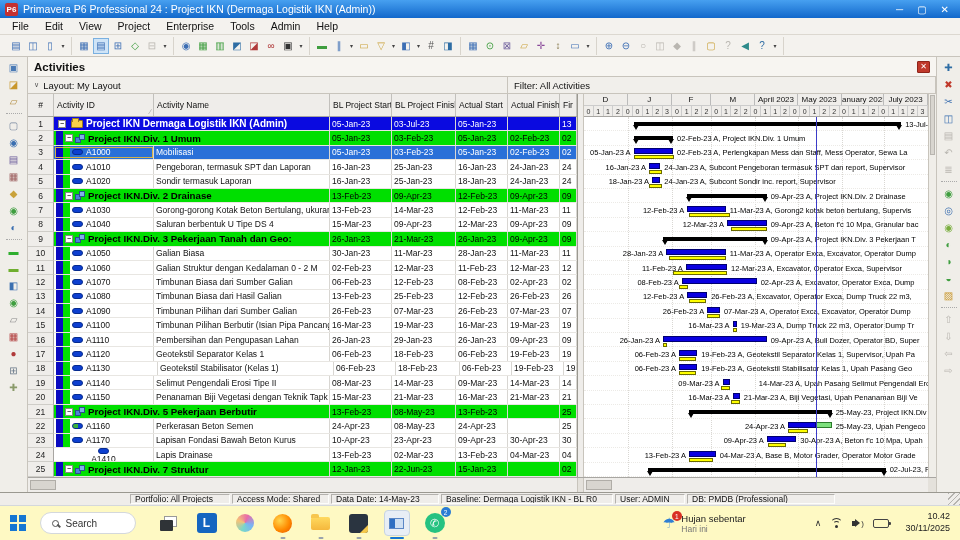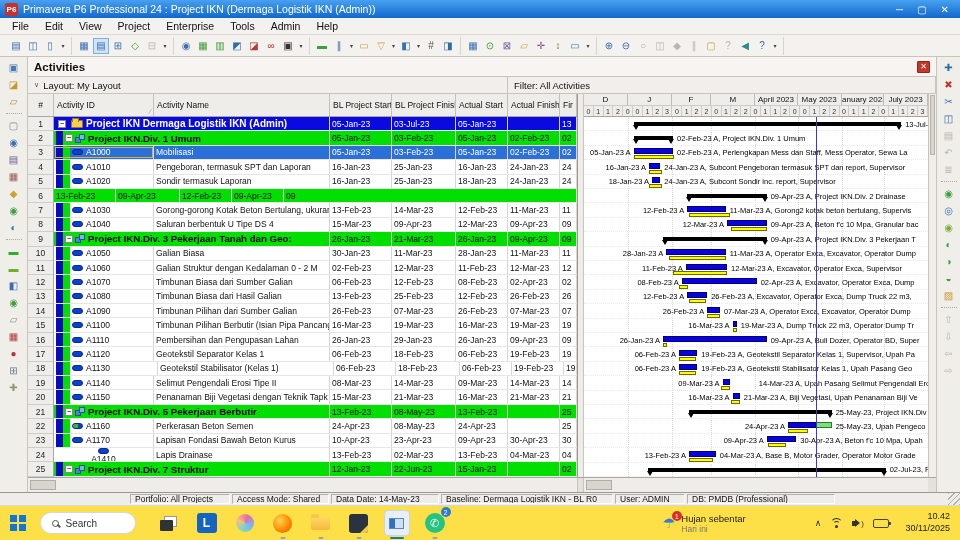--- a/index.html
+++ b/index.html
@@ -94,21 +94,21 @@
 .g-ll,.g-rl{position:absolute;top:2.5px;font-size:7.5px;white-space:nowrap;color:#000;z-index:4}
 .g-ll{transform:translateX(-100%);padding-right:3px}
 .g-rl{padding-left:4px}
 
 .statusbar{height:13px;background:#efedea;display:flex;font-size:8.5px;border-top:1px solid #9a9890}
 .sb-fill{flex:none}
 .sb-cell{border:1px solid;border-color:#b3b1ad #fdfdfb #fdfdfb #b3b1ad;margin:1px 0 1px 2px;padding:0 4px;display:flex;align-items:center;white-space:nowrap;overflow:hidden;flex:none}
 .sb-last{flex:1;display:flex}
 .grip{width:12px;margin-left:auto;background:repeating-linear-gradient(135deg,#b5b3af 0 1px,transparent 1px 4px)}
 
-.taskbar{height:35px;background:#fde047;display:flex;align-items:center;padding:0 10px;border-top:1px solid #d4d8dc;gap:0}
+.taskbar{height:35px;background:#fef9c3;display:flex;align-items:center;padding:0 10px;border-top:1px solid #d4d8dc;gap:0}
 .start{display:grid;grid-template-columns:7px 7px;grid-gap:1.5px;margin-right:14px}
 .start i{width:7px;height:7px;background:#1576d2}
 .search-pill{height:22px;border-radius:11px;background:#fff;border:1px solid #d4d8dc;display:flex;align-items:center;padding:0 11px;gap:7px;font-size:10px;color:#333;width:96px;flex:none}
 .mag{width:7px;height:7px;border:1.5px solid #555;border-radius:50%;position:relative;flex:none}
 .mag:after{content:"";position:absolute;width:4px;height:1.5px;background:#555;transform:rotate(45deg);right:-3px;bottom:-1px}
 .tb-apps{display:flex;gap:12px;margin-left:20px;align-items:center}
 .tb-app{position:relative;display:flex;align-items:center;justify-content:center;width:26px;height:26px}
 .app-dot{position:absolute;bottom:-3px;left:50%;transform:translateX(-50%);width:5px;height:2.5px;background:#9aa3ac;border-radius:2px}
 .app-dot.active{width:14px;background:#1576d2}
 .tview{width:18px;height:15px;position:relative}
@@ -353,20 +353,29 @@
               </div>
               <div class="cell namec" style="width: 176px;">Sondir termasuk Laporan</div>
               <div class="cell" style="width: 62px;">16-Jan-23</div>
               <div class="cell" style="width: 64px;">25-Jan-23</div>
               <div class="cell" style="width: 52px;">18-Jan-23</div>
               <div class="cell" style="width: 52px;">24-Jan-23</div>
               <div class="cell" style="flex: 1 1 0%;">24</div>
             </div>
             <div class="t-row group">
               <div class="cell numc" style="width: 26px;">6</div>
+              <div class="cell namec" style="width: 276px;">
+                <span class="stb"></span>
+                <span class="cbox">−</span>
+                <span class="sq2">
+                  <i class="a"></i>
+                  <i class="b"></i>
+                </span>
+                <span>Project IKN.Div. 2  Drainase</span>
+              </div>
               <div class="cell" style="width: 62px;">13-Feb-23</div>
               <div class="cell" style="width: 64px;">09-Apr-23</div>
               <div class="cell" style="width: 52px;">12-Feb-23</div>
               <div class="cell" style="width: 52px;">09-Apr-23</div>
               <div class="cell" style="flex: 1 1 0%;">09</div>
             </div>
             <div class="t-row task">
               <div class="cell numc" style="width: 26px;">7</div>
               <div class="cell idc" style="width: 100px;">
                 <span class="stb"></span>

